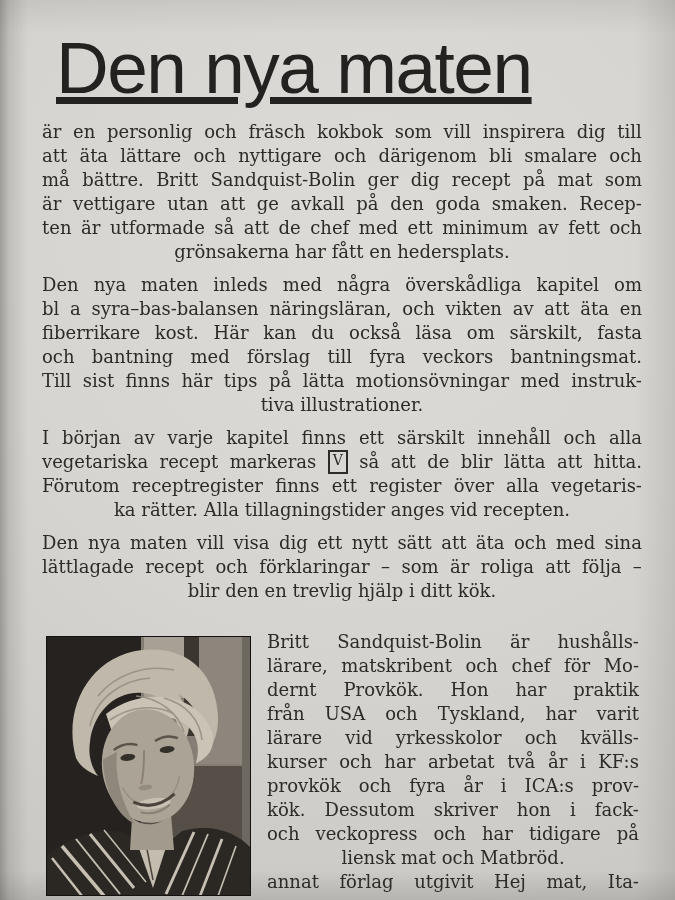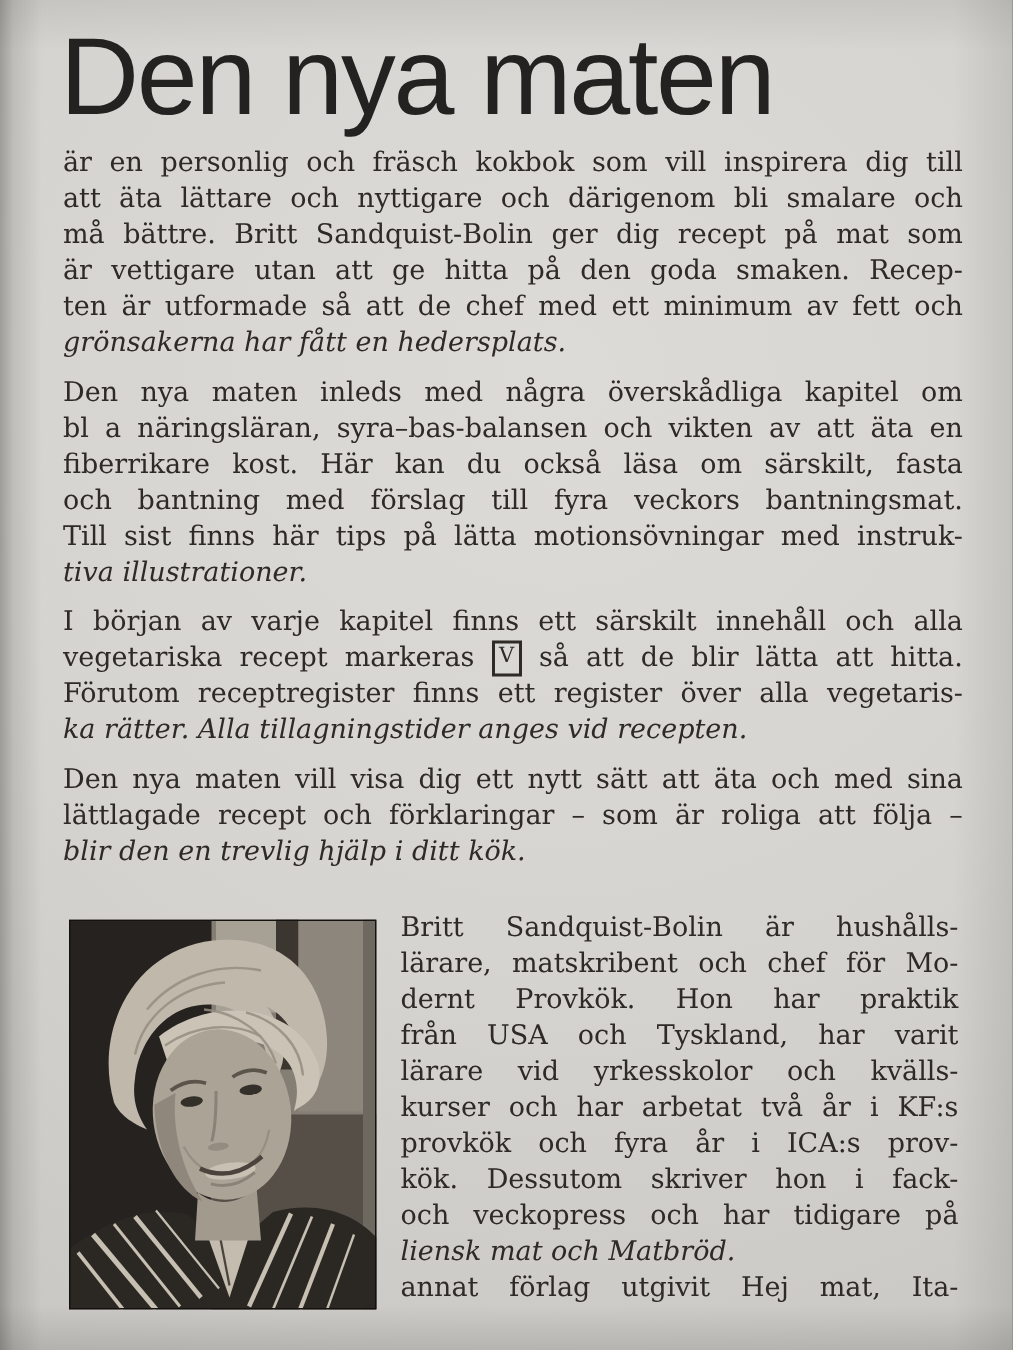--- a/index.html
+++ b/index.html
@@ -11,38 +11,39 @@
     color:#2e2b27;
     background:
       linear-gradient(90deg, rgba(30,28,26,.30) 0px, rgba(30,28,26,.12) 9px, rgba(30,28,26,0) 28px),
       linear-gradient(0deg,  rgba(30,28,26,.13) 0px, rgba(30,28,26,0) 30px),
       linear-gradient(180deg, rgba(30,28,26,.08) 0px, rgba(30,28,26,0) 34px),
       linear-gradient(270deg, rgba(30,28,26,.10) 0px, rgba(30,28,26,0) 40px),
       radial-gradient(130% 95% at 55% 28%, #dddbd7 0%, #d6d4d0 45%, #c5c3bf 100%);
   }
   .title-wrap{padding:16px 0 0 40px;}
   .title-wrap h1{
-    margin:0;
+    margin:16px;
     font-family:"Liberation Sans", sans-serif;
     font-weight:normal;
     font-size:73px;
     line-height:0.98;
     letter-spacing:-1.5px;
     color:#242220;
+    text-decoration:underline;
   }
   .intro{margin:9px 33px 0 42px;}
   .para{margin:0 0 9px 0;}
   .line{
     font-size:18px;
     line-height:24px;
     color:#2e2b27;
   }
   .line.just{display:flex;justify-content:space-between;}
   .line.just span.word{white-space:pre;}
-  .line.last{text-align:left;font-style:italic;}
+  .line.last{text-align:center;}
   .vbox{
     display:inline-block;
     border:2px solid #2e2b27;
     font-size:14px;
     line-height:16px;
     padding:0 3px;
     vertical-align:1px;
   }
   .bio{display:flex;align-items:flex-start;margin:27px 33px 0 46px;}
   .photo{flex:0 0 auto;width:205px;height:260px;margin-top:6px;}
@@ -96,21 +97,21 @@
           <span class="word">på</span>
           <span class="word">mat</span>
           <span class="word">som</span>
         </div>
         <div class="line just">
           <span class="word">är</span>
           <span class="word">vettigare</span>
           <span class="word">utan</span>
           <span class="word">att</span>
           <span class="word">ge</span>
-          <span class="word">hitta</span>
+          <span class="word">avkall</span>
           <span class="word">på</span>
           <span class="word">den</span>
           <span class="word">goda</span>
           <span class="word">smaken.</span>
           <span class="word">Recep-</span>
         </div>
         <div class="line just">
           <span class="word">ten</span>
           <span class="word">är</span>
           <span class="word">utformade</span>
@@ -135,22 +136,22 @@
           <span class="word">inleds</span>
           <span class="word">med</span>
           <span class="word">några</span>
           <span class="word">överskådliga</span>
           <span class="word">kapitel</span>
           <span class="word">om</span>
         </div>
         <div class="line just">
           <span class="word">bl</span>
           <span class="word">a</span>
+          <span class="word">syra–bas-balansen</span>
           <span class="word">näringsläran,</span>
-          <span class="word">syra–bas-balansen</span>
           <span class="word">och</span>
           <span class="word">vikten</span>
           <span class="word">av</span>
           <span class="word">att</span>
           <span class="word">äta</span>
           <span class="word">en</span>
         </div>
         <div class="line just">
           <span class="word">fiberrikare</span>
           <span class="word">kost.</span>

